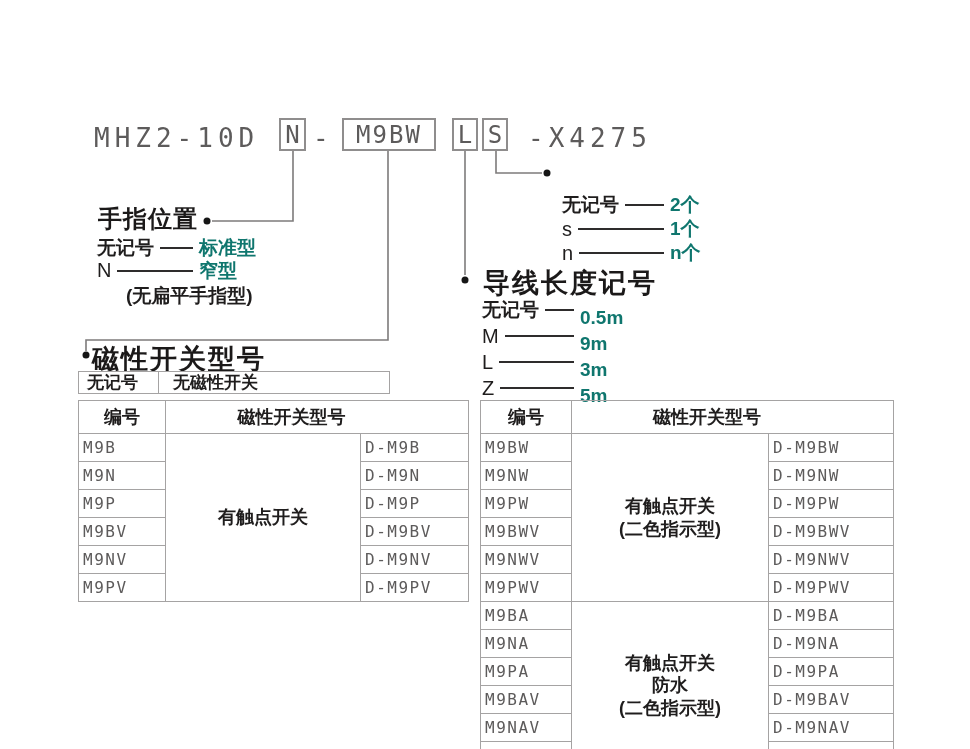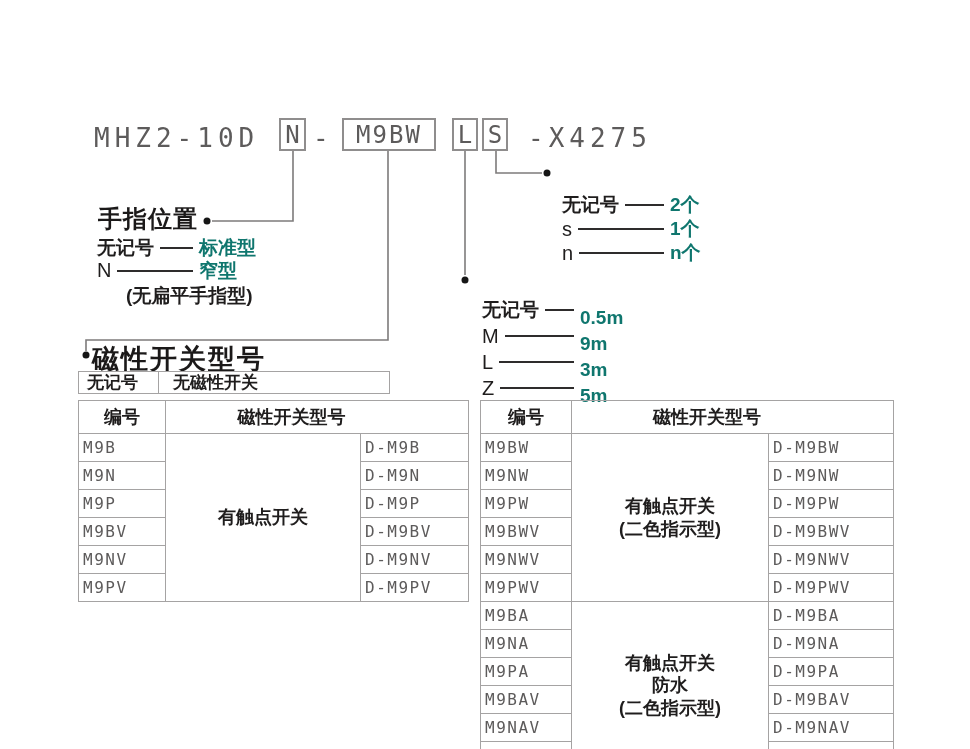--- a/index.html
+++ b/index.html
@@ -134,20 +134,21 @@
         <span class="rule"></span>
         <span class="val">1个</span>
       </div>
       <div class="item-row">
         <span class="sym lat">n</span>
         <span class="rule"></span>
         <span class="val">n个</span>
       </div>
     </div>
 
+  <div class="section-title t-lead">导线长度记号</div>
   <div class="items items-lead">
       <div class="item-row">
         <span class="sym cjk">无记号</span>
         <span class="rule"></span>
         <span class="val">0.5m</span>
       </div>
       <div class="item-row">
         <span class="sym lat">M</span>
         <span class="rule"></span>
         <span class="val">9m</span>

